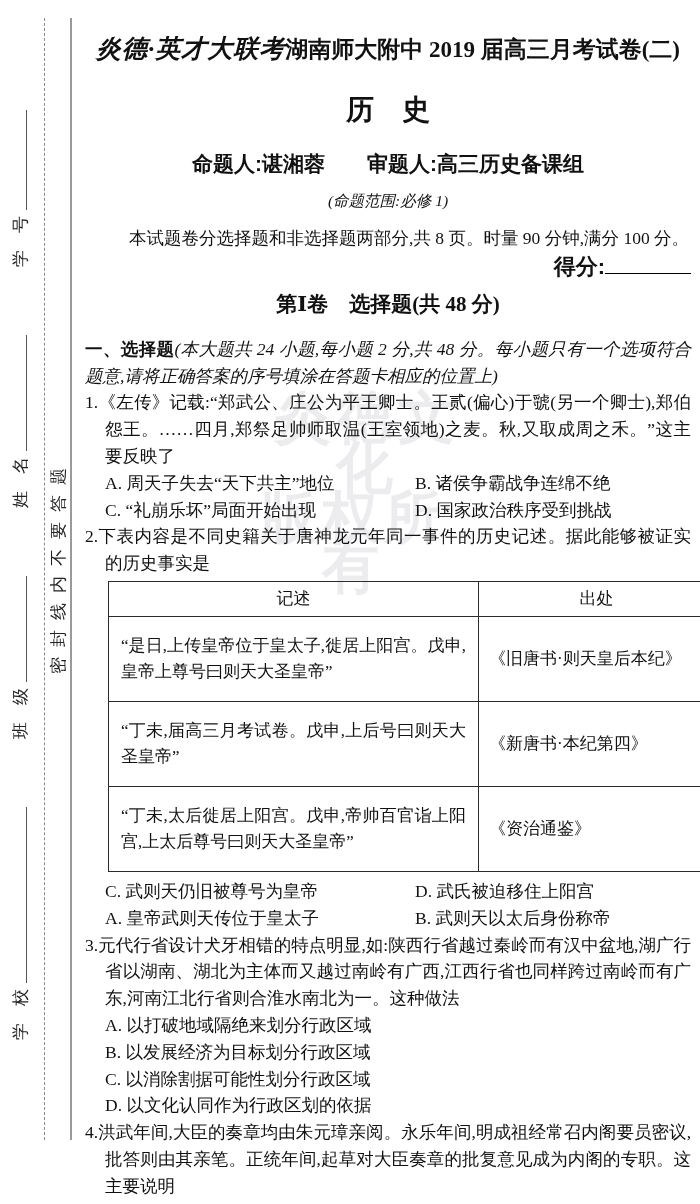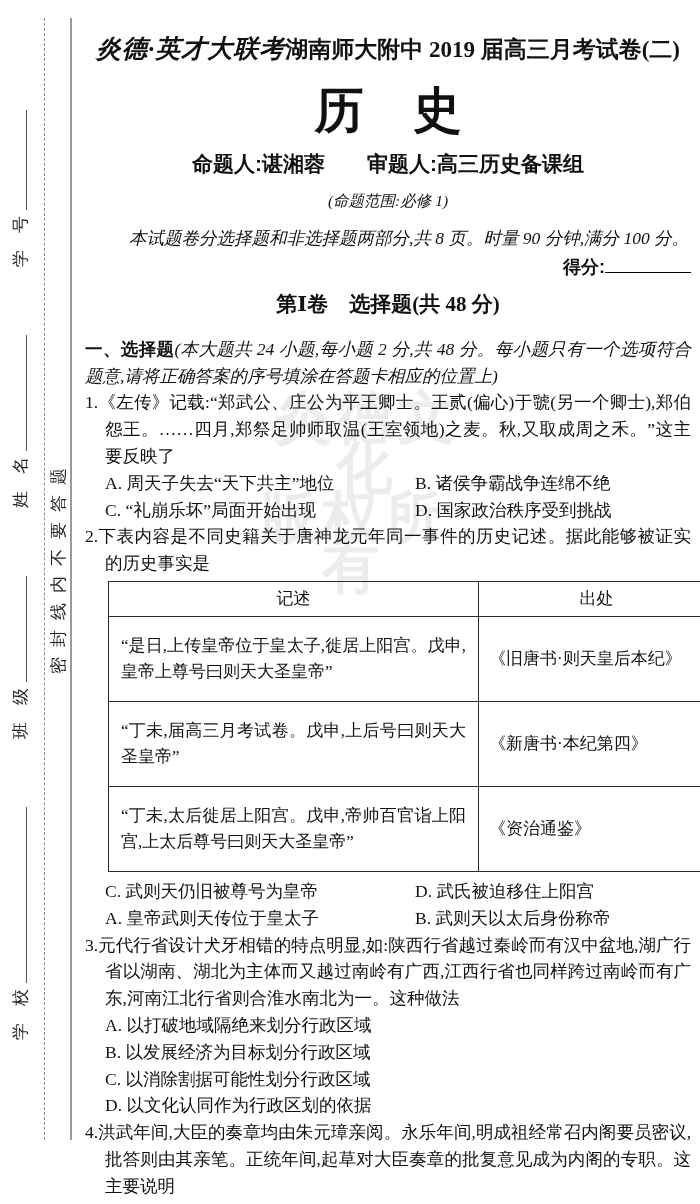--- a/index.html
+++ b/index.html
@@ -36,27 +36,27 @@
   
   .content{position:absolute;left:85px;top:12px;width:606px;z-index:1;
     font-size:17.5px;line-height:26.8px;text-align:justify;}
   .sans{font-family:"Liberation Sans","DejaVu Sans",sans-serif;}
   .kai{font-style:italic;}
 
   .header-line{margin-top:20px;font-size:23px;line-height:34px;text-align:center;
     white-space:nowrap;font-weight:bold;}
   .brand{font-style:italic;font-size:25px;letter-spacing:1px;}
   .header-rest{font-weight:600;}
-  .main-title{margin-top:20px;font-size:49px;line-height:46px;font-weight:bold;
+  .main-title{margin-top:20px;font-size:28px;line-height:46px;font-weight:bold;
     text-align:center;}
   .authors{margin-top:16px;font-size:21px;line-height:30px;font-weight:bold;
     text-align:center;}
   .scope{margin-top:11px;font-size:15.5px;line-height:22px;text-align:center;}
-  .intro-para{margin-top:13px;text-indent:44px;font-style:italic;}
-  .score-line{margin-top:2px;text-align:right;font-size:18px;line-height:26px;
+  .intro-para{margin-top:13px;text-indent:44px;}
+  .score-line{margin-top:2px;text-align:right;font-size:22px;line-height:26px;
     font-weight:bold;}
   .score-blank{display:inline-block;width:86px;height:14px;border-bottom:1.5px solid #000;}
   .section-title{margin-top:9px;font-size:21px;line-height:30px;font-weight:bold;
     text-align:center;}
   .mc-intro{margin-top:17px;}
   .mc-intro .lead{font-weight:bold;}
 
   .qstem{margin:0;text-indent:-20px;padding-left:20px;}
   .opt-row{display:flex;padding-left:20px;}
   .opt-a{width:310px;flex-shrink:0;}

